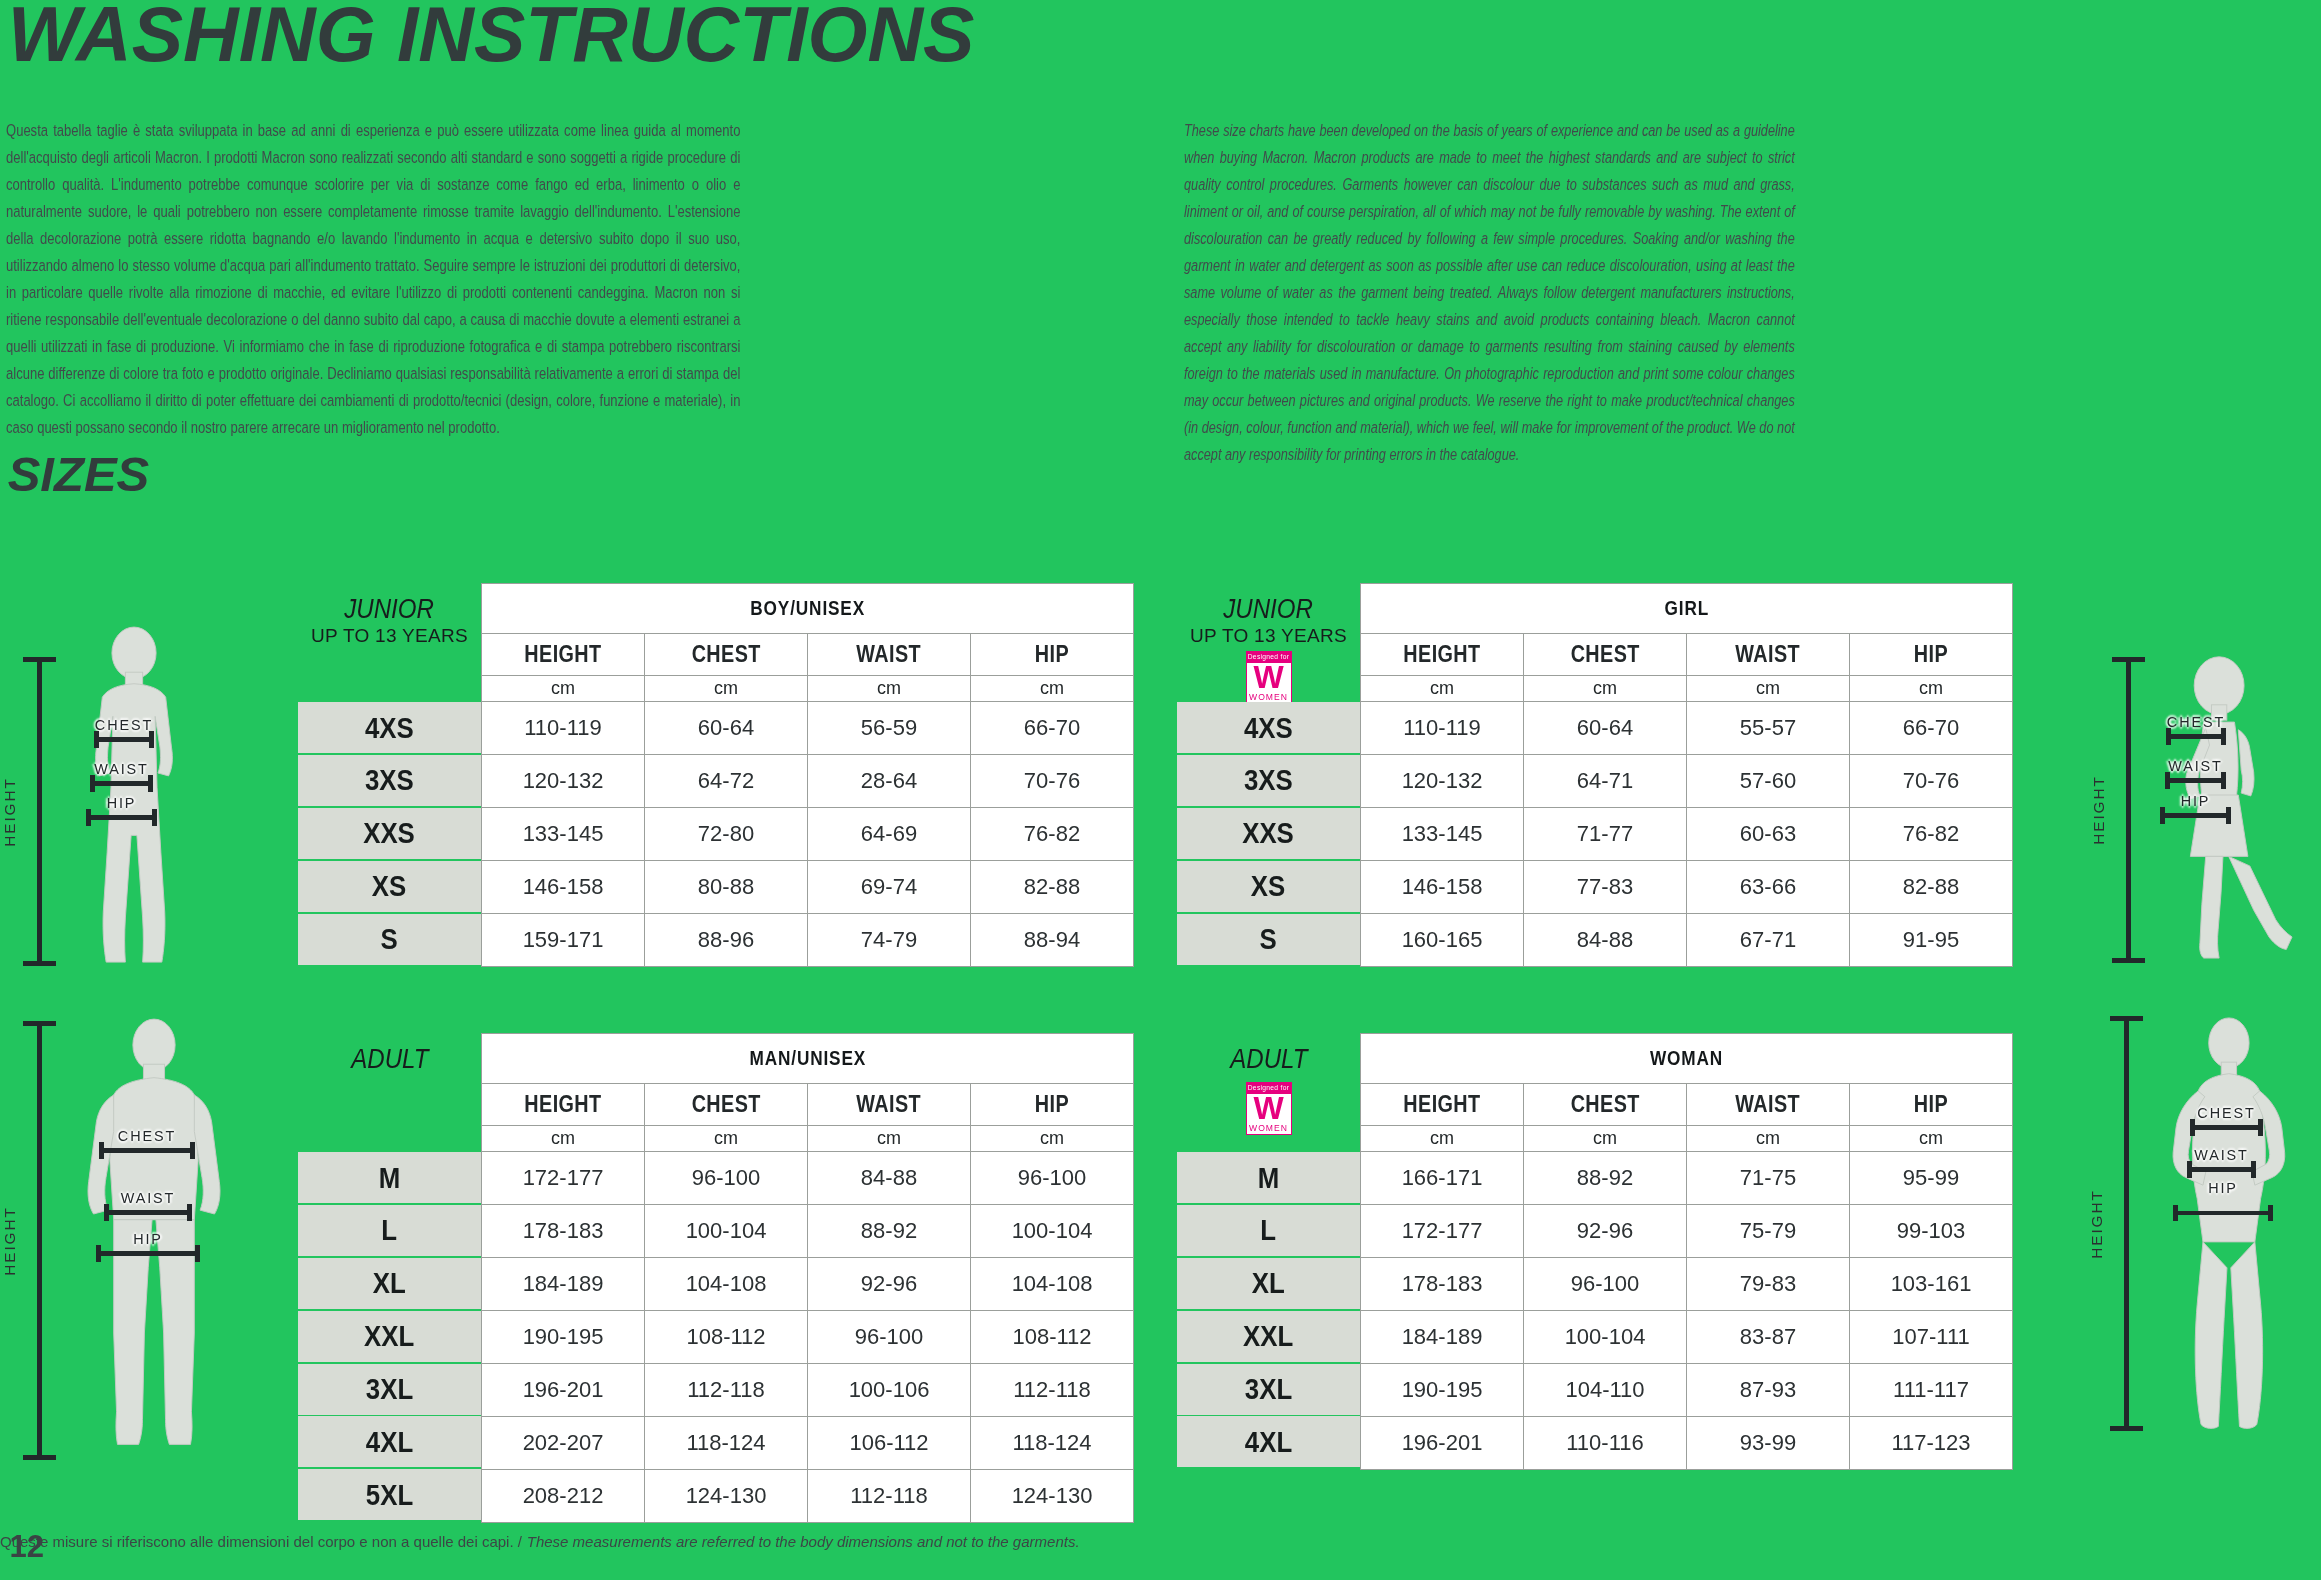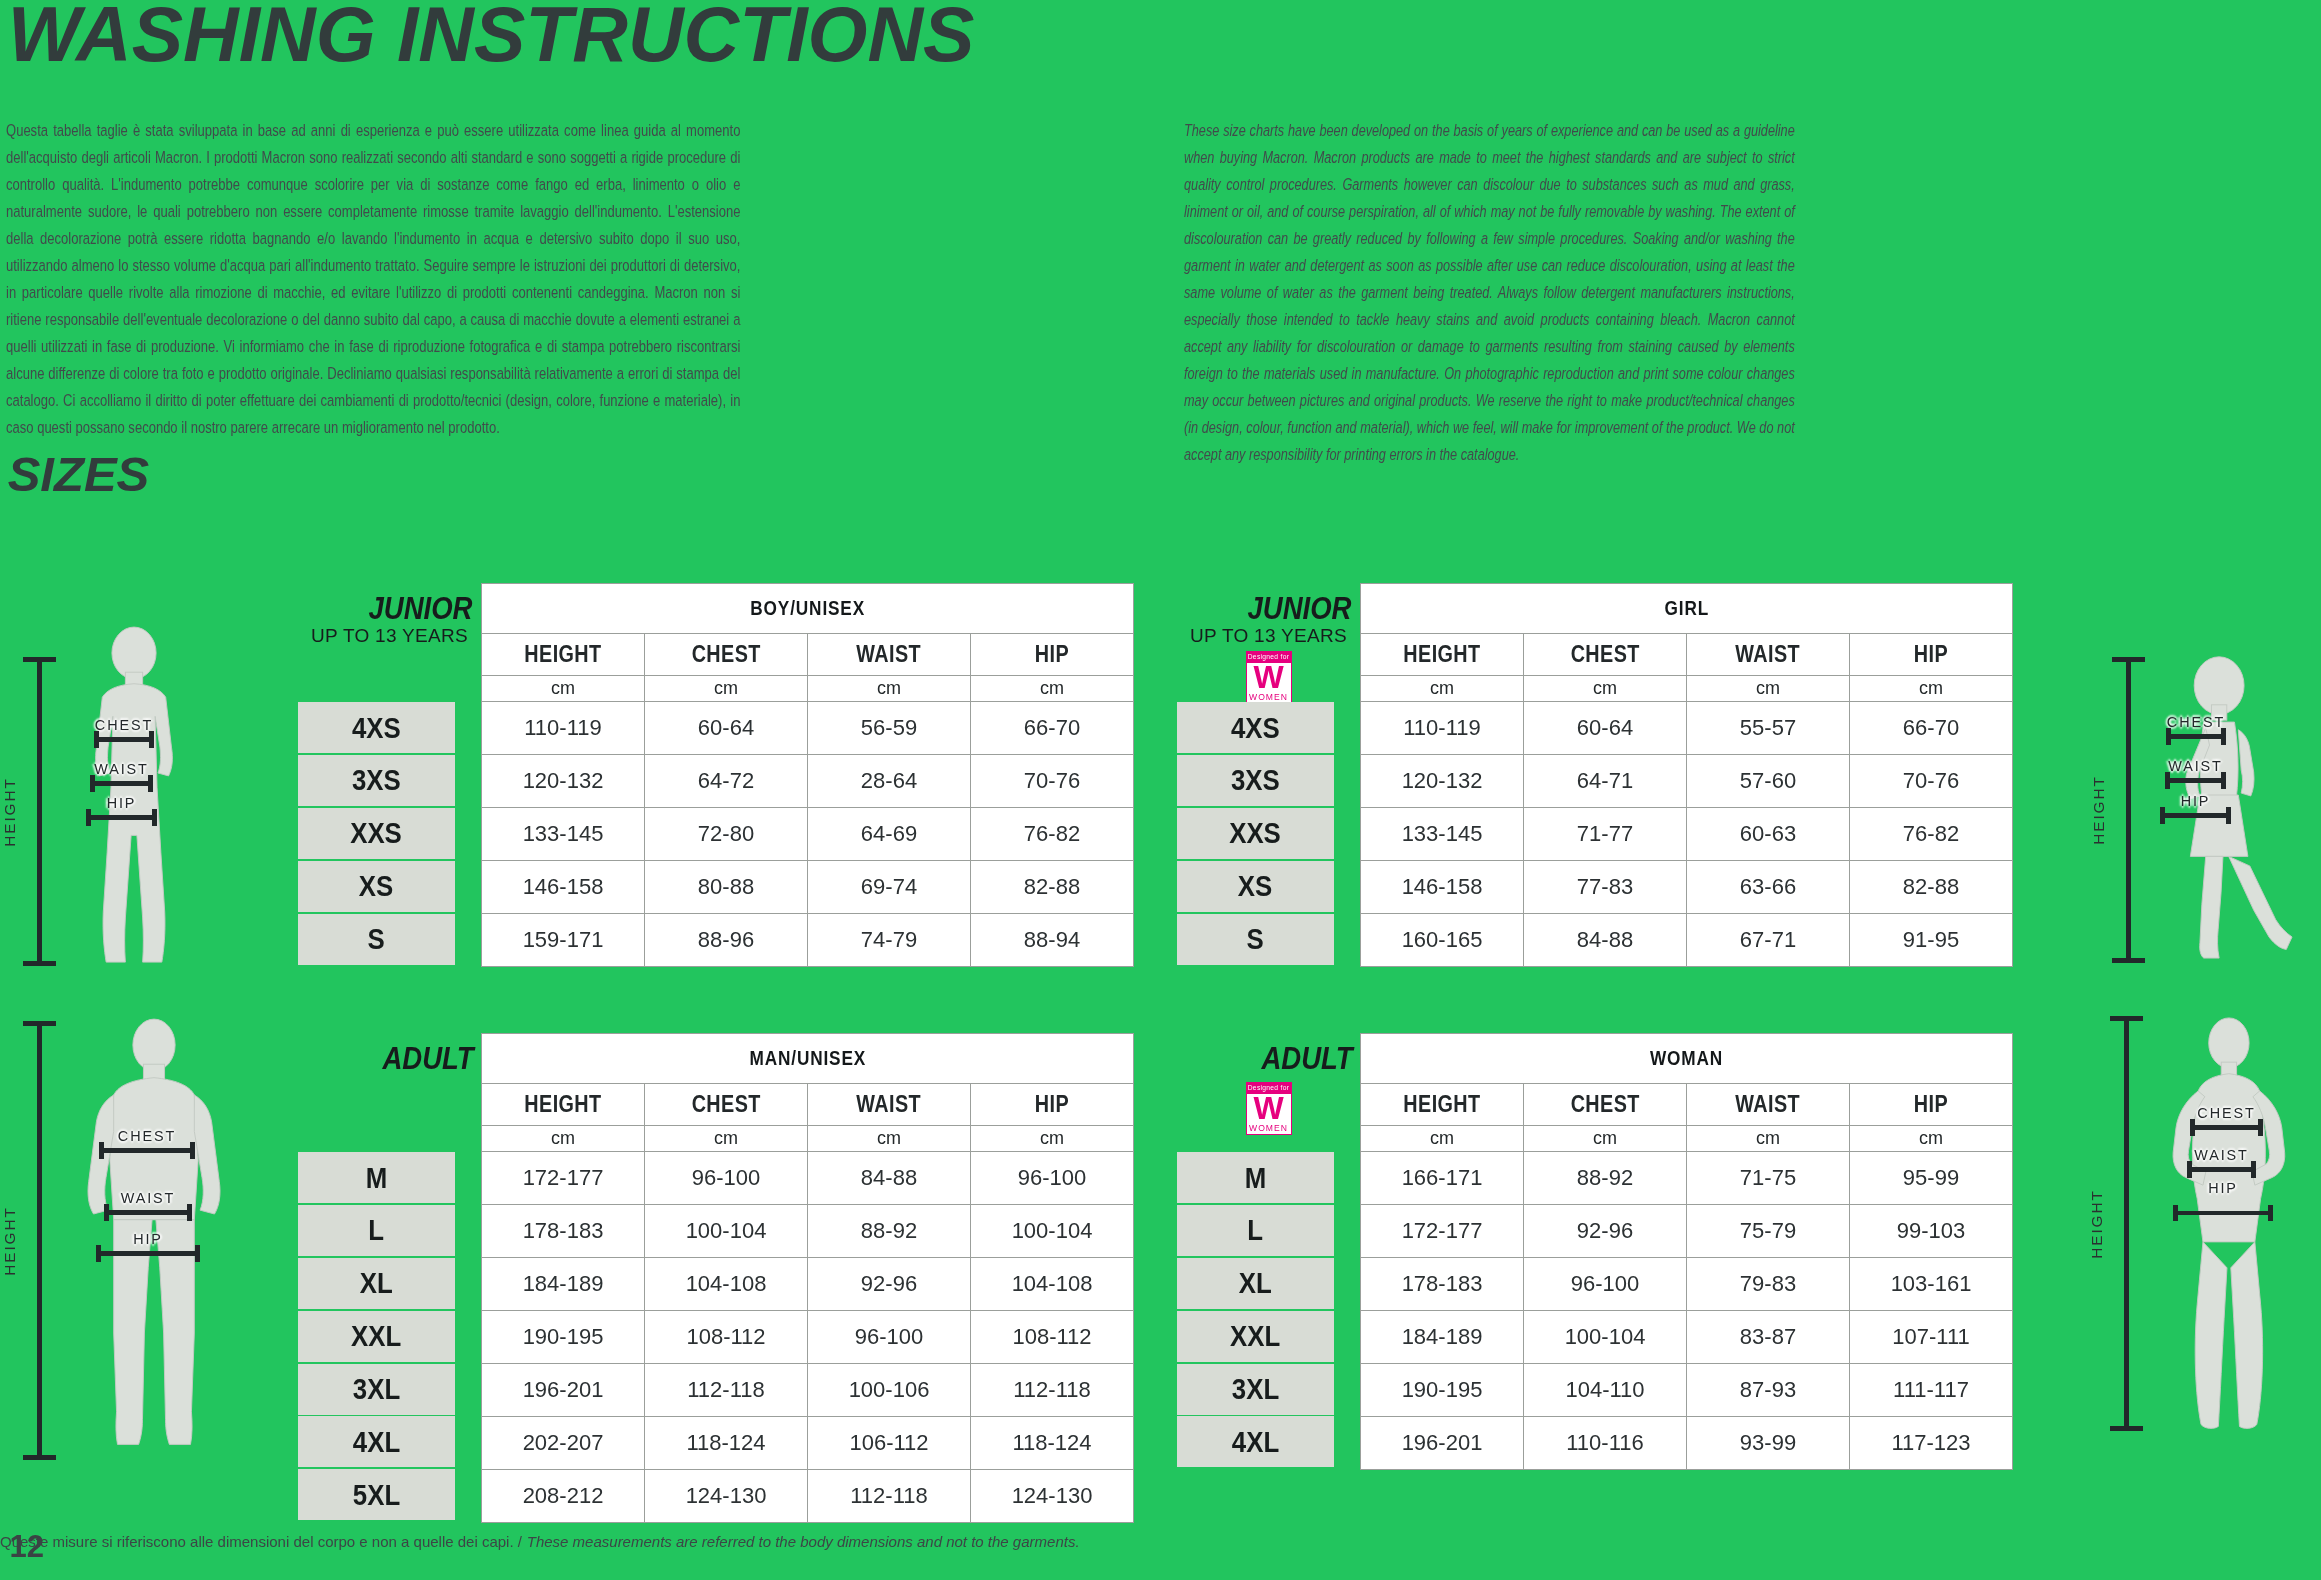--- a/index.html
+++ b/index.html
@@ -22,24 +22,24 @@
   .h-main{font-size:77px;font-weight:bold;font-style:italic;color:var(--ink);
           letter-spacing:0px;white-space:nowrap;line-height:1;}
   
   .col{font-size:16.3px;line-height:27px;text-align:justify;transform-origin:0 0;color:var(--body);}
   .col-it{width:918px;transform:scaleX(0.80);}
   .col-en{width:783px;transform:scaleX(0.78);font-style:italic;}
 
   
   .tgroup{position:absolute;}
   .tcaption{position:absolute;left:0;top:7.7px;width:183px;text-align:center;color:#171c1c;}
-  .tc-main{font-size:32px;font-weight:bold;font-style:italic;line-height:35px;text-align:right;}
+  .tc-main{font-size:28px;font-weight:normal;font-style:italic;line-height:35px;}
   .tc-sub{font-size:19px;line-height:19px;letter-spacing:0.3px;}
   .cond{display:inline-block;transform:scaleX(0.86);}
-  .labelcol{position:absolute;left:0;width:157px;}
+  .labelcol{position:absolute;left:0;width:183px;}
   .lcell{height:51px;margin-bottom:1.9px;background:var(--cellbg);
          display:flex;align-items:center;justify-content:center;
          font-size:30px;font-weight:bold;color:#171c1c;}
   .dtable{position:absolute;left:183px;top:0;display:grid;
           grid-template-columns:repeat(4,163px);
           border-top:1px solid var(--bd);border-left:1px solid var(--bd);background:#fff;}
   .rows5{grid-template-rows:50px 42px 26px repeat(5,53px);}
   .rows6{grid-template-rows:50px 42px 26px repeat(6,53px);}
   .rows7{grid-template-rows:50px 42px 26px repeat(7,53px);}
   .cell{border-right:1px solid var(--bd);border-bottom:1px solid var(--bd);

